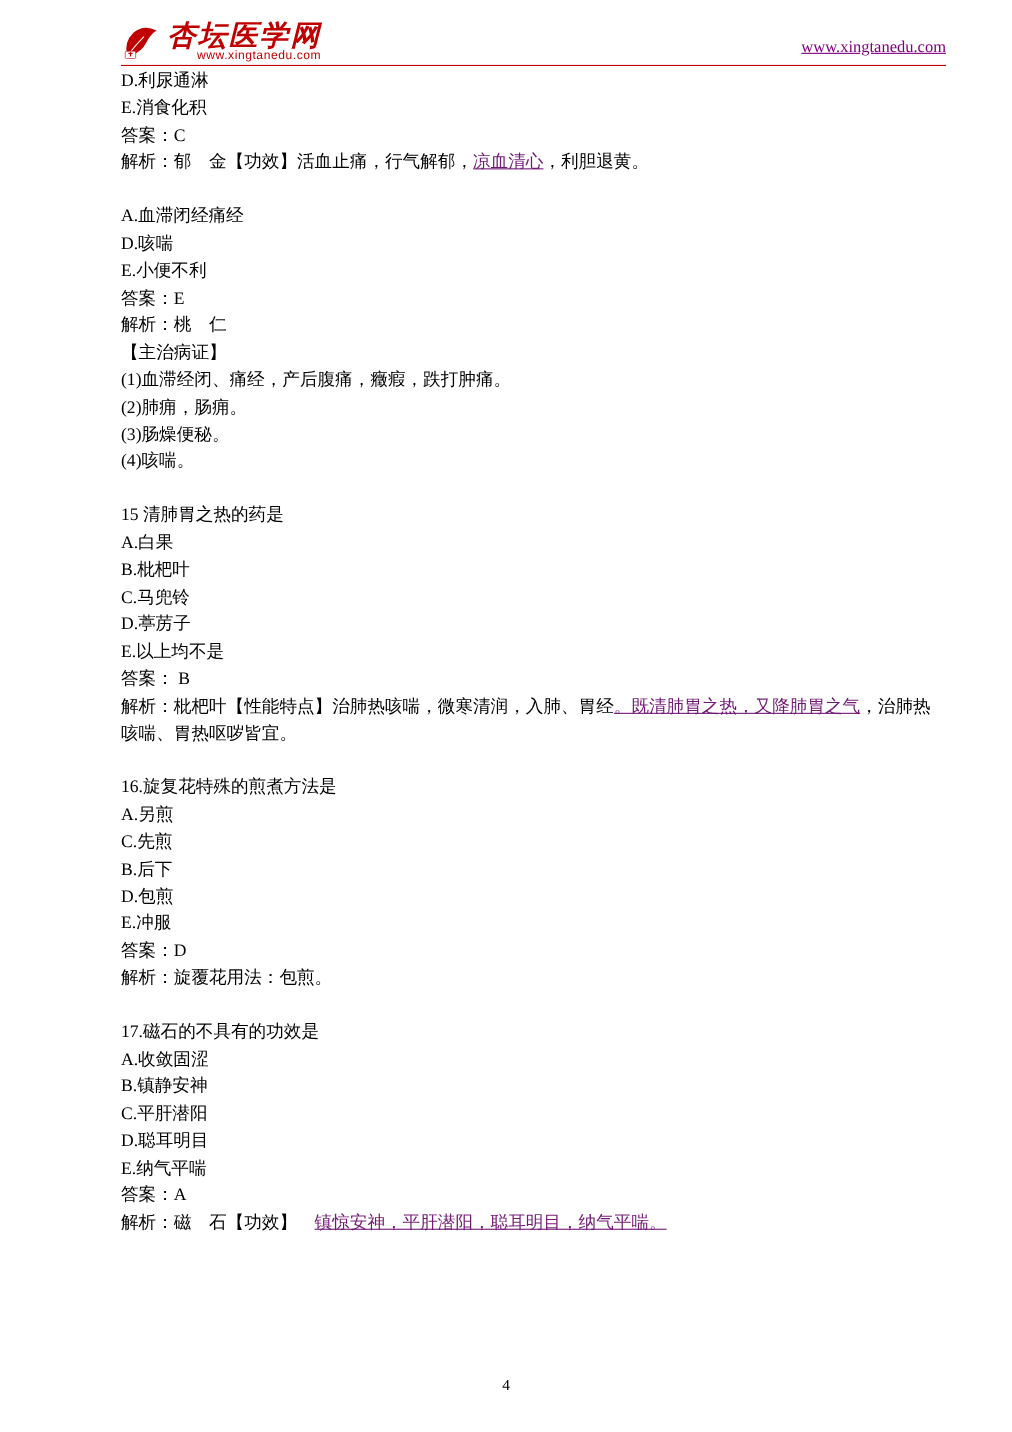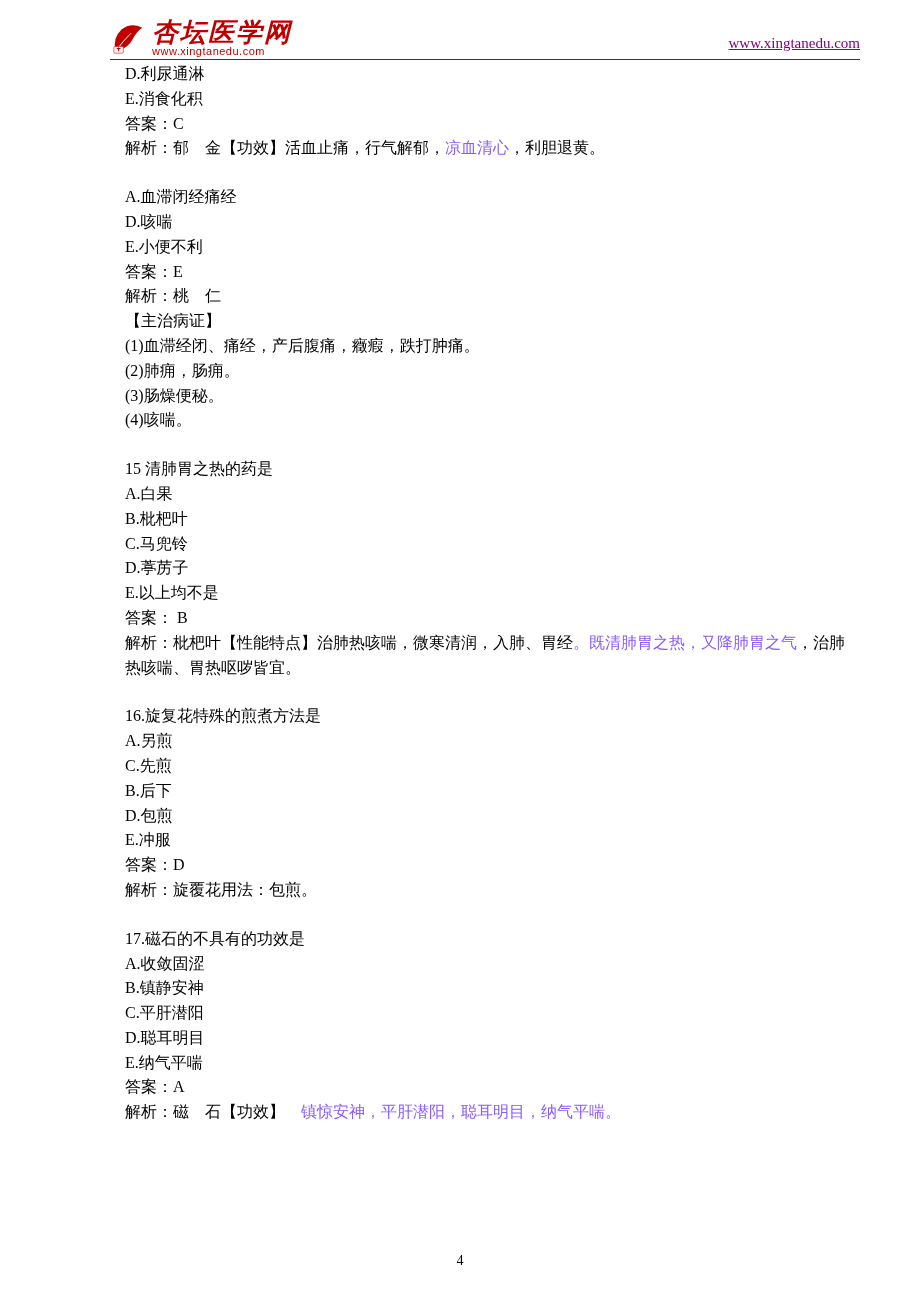--- a/index.html
+++ b/index.html
@@ -29,20 +29,21 @@
   }
   .logo-icon {
     width: 38px;
     height: 34px;
     position: relative;
   }
   .logo-text {
     display: flex;
     flex-direction: column;
     line-height: 1;
+    text-align: right;
   }
   .logo-cn {
     font-family: "KaiTi", "STKaiti", serif;
     font-size: 26px;
     font-weight: bold;
     color: #c00000;
     letter-spacing: 2px;
     font-style: italic;
   }
   .logo-url {
@@ -55,22 +56,22 @@
     font-family: "Times New Roman", serif;
     font-size: 15px;
     color: #800080;
     text-decoration: underline;
     padding-bottom: 2px;
   }
   .content {
     padding: 2px 60px 0 110px;
   }
   .line { margin: 0; }
-  .red { color: #8b5cf6; }
-  .block { margin-bottom: 24px; margin-left: 15px; }
+  .red { color: #701a75; text-decoration: underline; }
+  .block { margin-bottom: 24px; }
   .page-num {
     position: absolute;
     bottom: 30px;
     width: 920px;
     text-align: center;
     font-size: 14px;
     font-family: "Times New Roman", serif;
   }
 </style>
 </head>

